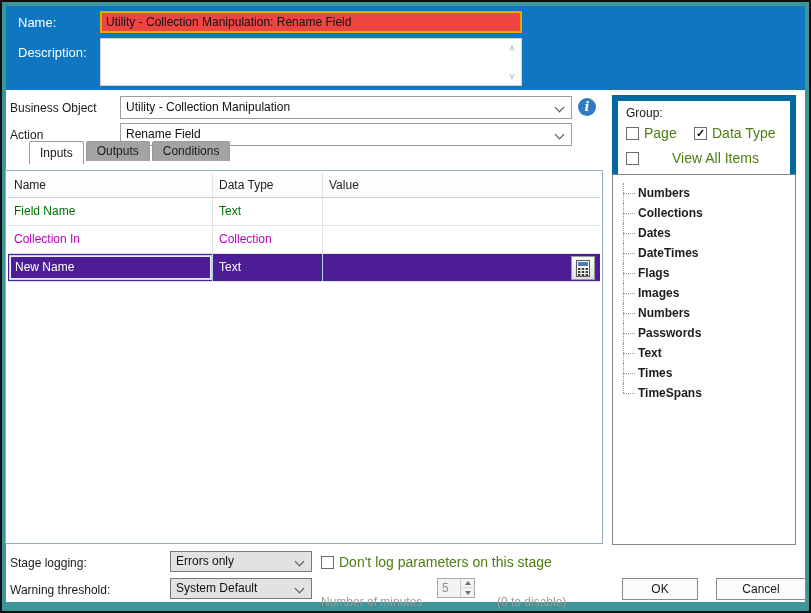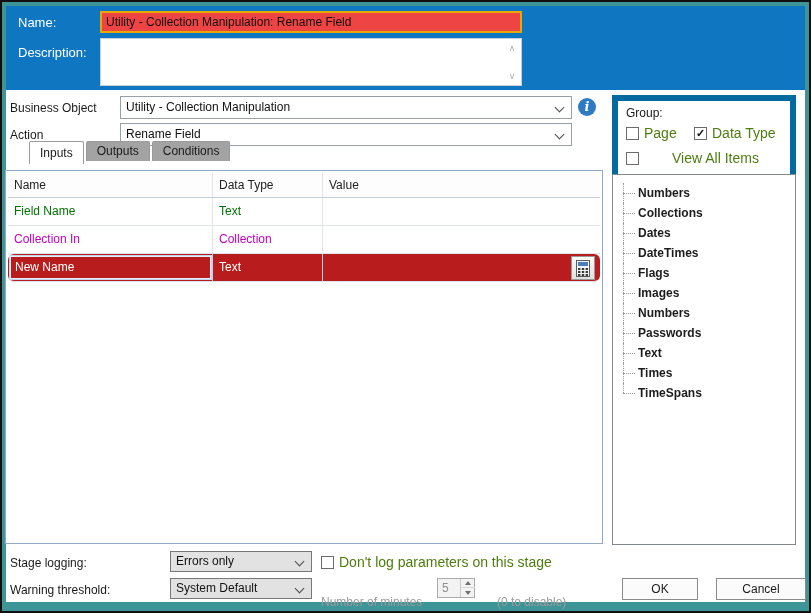--- a/index.html
+++ b/index.html
@@ -75,21 +75,21 @@
   }
   .grid-head { display:flex; height:25px; border-bottom:1px solid #C6D0DC; background:#FDFDFE; }
   .gh-cell { font-size:12px; color:#222; line-height:24px; padding-left:6px; }
   .grid-row { display:flex; height:28px; border-bottom:1px solid #DEE4EC; position:relative; }
   .c-name  { width:205px; border-right:1px solid #E4E4E4; }
   .c-type  { width:110px; border-right:1px solid #E4E4E4; }
   .c-value { flex:1; border-right:none; }
   .cell { font-size:12px; line-height:27px; padding-left:6px; overflow:hidden; white-space:nowrap; }
   .row-green  .cell { color:#007100; }
   .row-magenta .cell { color:#BF00BF; }
-  .row-selected { background:#b91c1c;border-radius:6px; }
+  .row-selected { background:#4c1d95; }
   .row-selected .cell { color:#fff; }
   .row-selected .c-name, .row-selected .c-type { border-right:1px solid #BDD2EE; }
   .name-editbox {
     position:absolute; left:2px; top:2px; width:201px; height:23px;
     border:1px solid #E6EDF8; outline:1px solid #C4D4EC; color:#fff;
     font-size:12px; line-height:21px; padding-left:4px;
   }
   .calc-btn {
     position:absolute; right:5px; top:2px; width:24px; height:24px;
     background:linear-gradient(#FBFBFB,#DFDFDF); border:1px solid #9A9A9A;

